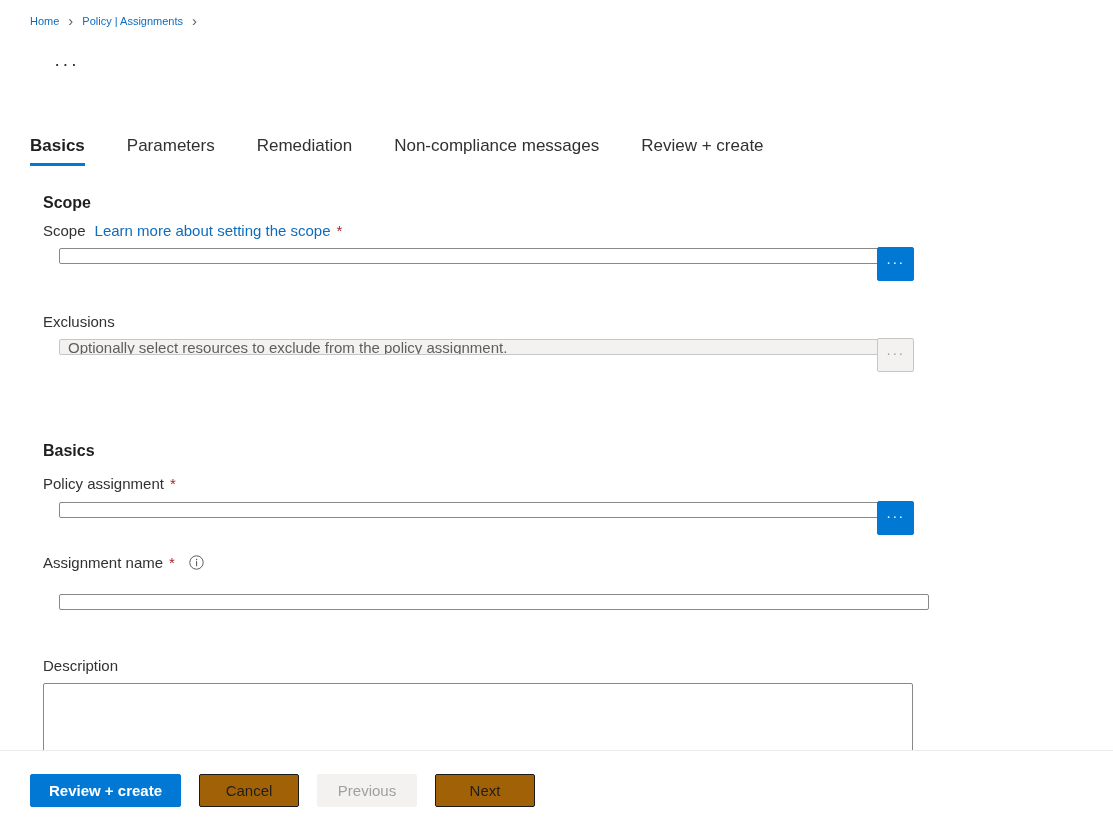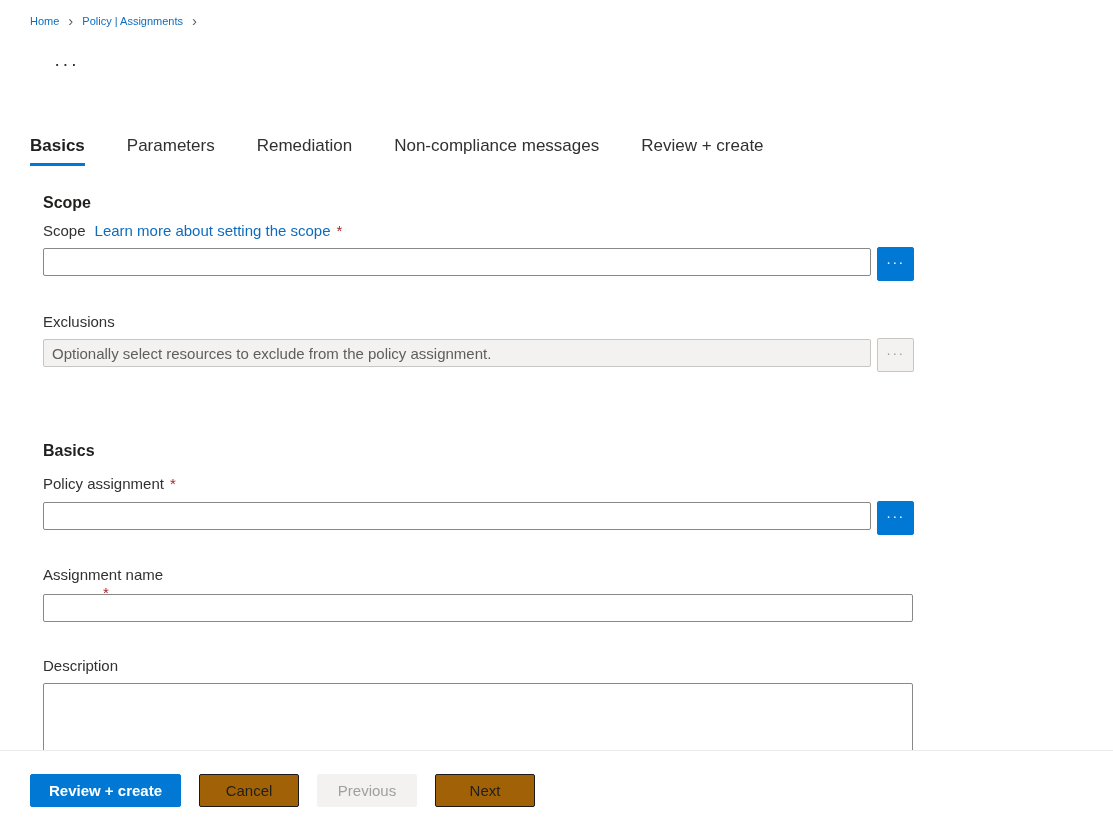--- a/index.html
+++ b/index.html
@@ -145,29 +145,30 @@
     width: 15px; height: 15px;
     display: inline-flex;
     align-items: center;
     justify-content: center;
     cursor: pointer;
   }
   .info-icon svg { display: block; }
 
   .txtbox {
     position: absolute;
-    height: 28px;
+    height: 16px;
     background: #ffffff;
     border: 1px solid #8a8886;
     border-radius: 2px;
     font-family: "Liberation Sans", sans-serif;
     font-size: 15px;
     color: #201f1e;
     padding: 0 8px;
     outline: none;
+    margin-left: 16px;
   }
   .txtbox.disabled {
     background: #f3f2f1;
     border-color: #c8c6c4;
     color: #a19f9d;
   }
   .txtbox.disabled::placeholder { color: #605e5c; }
   .txtbox::placeholder { color: #605e5c; opacity: 1; }
 
   .txtarea {
@@ -305,21 +306,21 @@
 
     <div class="section-head" style="top:258px;">Basics</div>
 
     <div class="field-label" style="top:291px;">
       <span>Policy assignment</span>
       <span class="req">*</span>
     </div>
     <input class="txtbox" style="left: 43px; top: 320px; width: 828px;" type="text" value="">
     <div class="ellipsis-btn primary" style="left:877px; top:319px;">···</div>
 
-    <div class="field-label" style="top:382px;flex-direction:column;">
+    <div class="field-label" style="top:370px;">
       <span>Assignment name</span>
       <span class="req">*</span>
       <span class="info-icon">
         <svg width="15" height="15" viewBox="0 0 15 15">
           <circle cx="7.5" cy="7.5" r="6.7" fill="none" stroke="#605e5c" stroke-width="1"></circle>
           <rect x="7" y="6.2" width="1.1" height="5" fill="#605e5c"></rect>
           <rect x="7" y="3.8" width="1.1" height="1.4" fill="#605e5c"></rect>
         </svg>
       </span>
     </div>

